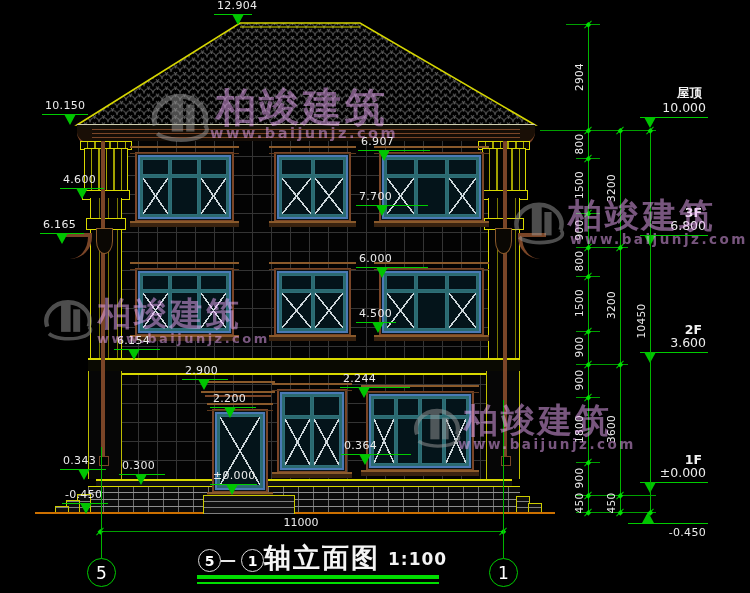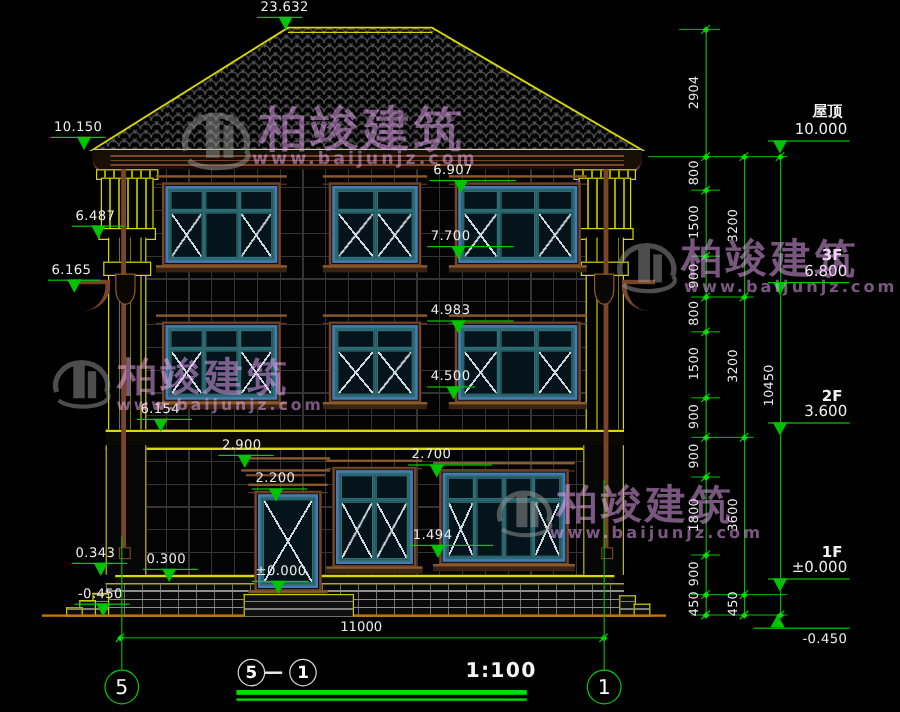--- a/index.html
+++ b/index.html
@@ -213,76 +213,76 @@
   <div class="win" style="left:212px;top:409px;width:52px;height:80px;">
       <div class="wframe" style="grid-template-columns: repeat(1, 1fr); grid-template-rows: 1fr;">
         <i class="lt x"></i>
       </div>
     </div>
   <div class="abs" id="canopy1"></div>
   <div class="abs" id="canopy2"></div>
   <div class="abs" id="doorstep"></div>
 
   <div class="lvl" style="left:214px;top:14px;width:38px;">
-    <span class="t">23.632</span>
+    <span class="t">12.904</span>
     <div class="ln"></div>
       <div class="tri" style="left:18px"></div>
     </div>
   <div class="lvl" style="left:42px;top:114px;width:46px;">
     <span class="t">10.150</span>
     <div class="ln"></div>
       <div class="tri" style="left:22px"></div>
     </div>
   <div class="lvl" style="left:60px;top:188px;width:44px;">
-    <span class="t">6.487</span>
+    <span class="t">4.600</span>
     <div class="ln"></div>
       <div class="tri" style="left:16px"></div>
     </div>
   <div class="lvl" style="left:40px;top:233px;width:44px;">
     <span class="t">6.165</span>
     <div class="ln"></div>
       <div class="tri" style="left:16px"></div>
     </div>
   <div class="lvl" style="left:358px;top:150px;width:72px;">
     <span class="t">6.907</span>
     <div class="ln"></div>
       <div class="tri" style="left:20px"></div>
     </div>
   <div class="lvl" style="left:356px;top:205px;width:72px;">
     <span class="t">7.700</span>
     <div class="ln"></div>
       <div class="tri" style="left:20px"></div>
     </div>
   <div class="lvl" style="left:356px;top:267px;width:72px;">
-    <span class="t">4.983</span>
+    <span class="t">6.000</span>
     <div class="ln"></div>
       <div class="tri" style="left:20px"></div>
     </div>
   <div class="lvl" style="left:356px;top:322px;width:40px;">
     <span class="t">4.500</span>
     <div class="ln"></div>
       <div class="tri" style="left:16px"></div>
     </div>
   <div class="lvl" style="left:114px;top:349px;width:46px;">
     <span class="t">6.154</span>
     <div class="ln"></div>
       <div class="tri" style="left:14px"></div>
     </div>
   <div class="lvl" style="left:182px;top:379px;width:46px;">
     <span class="t">2.900</span>
     <div class="ln"></div>
       <div class="tri" style="left:16px"></div>
     </div>
   <div class="lvl" style="left:340px;top:387px;width:70px;">
-    <span class="t">2.700</span>
+    <span class="t">2.244</span>
     <div class="ln"></div>
       <div class="tri" style="left:18px"></div>
     </div>
   <div class="lvl" style="left:341px;top:454px;width:70px;">
-    <span class="t">1.494</span>
+    <span class="t">0.364</span>
     <div class="ln"></div>
       <div class="tri" style="left:18px"></div>
     </div>
   <div class="lvl" style="left:210px;top:407px;width:46px;">
     <span class="t">2.200</span>
     <div class="ln"></div>
       <div class="tri" style="left:14px"></div>
     </div>
   <div class="lvl" style="left:210px;top:484px;width:47px;">
     <span class="t">±0.000</span>
@@ -402,20 +402,21 @@
       <span>1</span>
     </div>
 
   <div class="tcirc" style="left:198px;top:549px;">
       <span>5</span>
     </div>
   <span class="abs" id="tdash">—</span>
   <div class="tcirc" style="left:241px;top:549px;">
       <span>1</span>
     </div>
+  <span class="abs" id="tname">轴立面图</span>
   <span class="abs" id="tscale">1:100</span>
   <div class="uline" style="left:197px;top:575px;width:242px;height:4px;"></div>
   <div class="uline" style="left:197px;top:582px;width:242px;height:2px;"></div>
 
   <div class="wm" style="left:148px;top:84px;width:300px;height:62px;">
     <svg width="64" height="62" viewBox="0 0 60 60">
       <path d="M6 40 A25 22 0 1 1 54 40" fill="none" stroke="#9a9a9a" stroke-width="5"></path>
       <path d="M54 40 A25 10 0 0 1 8 48" fill="none" stroke="#9a9a9a" stroke-width="4"></path>
       <rect x="22" y="12" width="11" height="34" fill="#9a9a9a"></rect>
         <rect x="36" y="20" width="8" height="26" fill="#9a9a9a"></rect>

